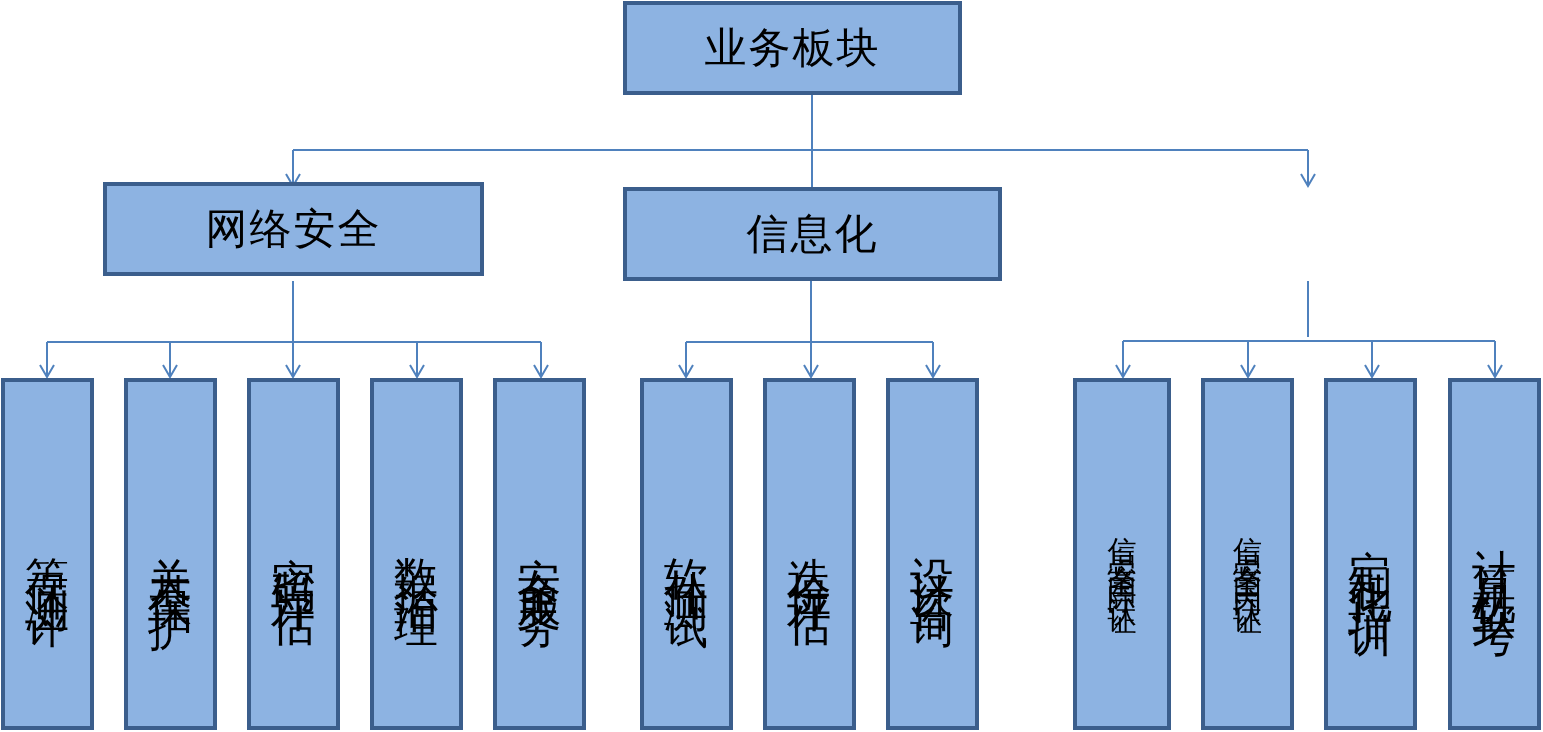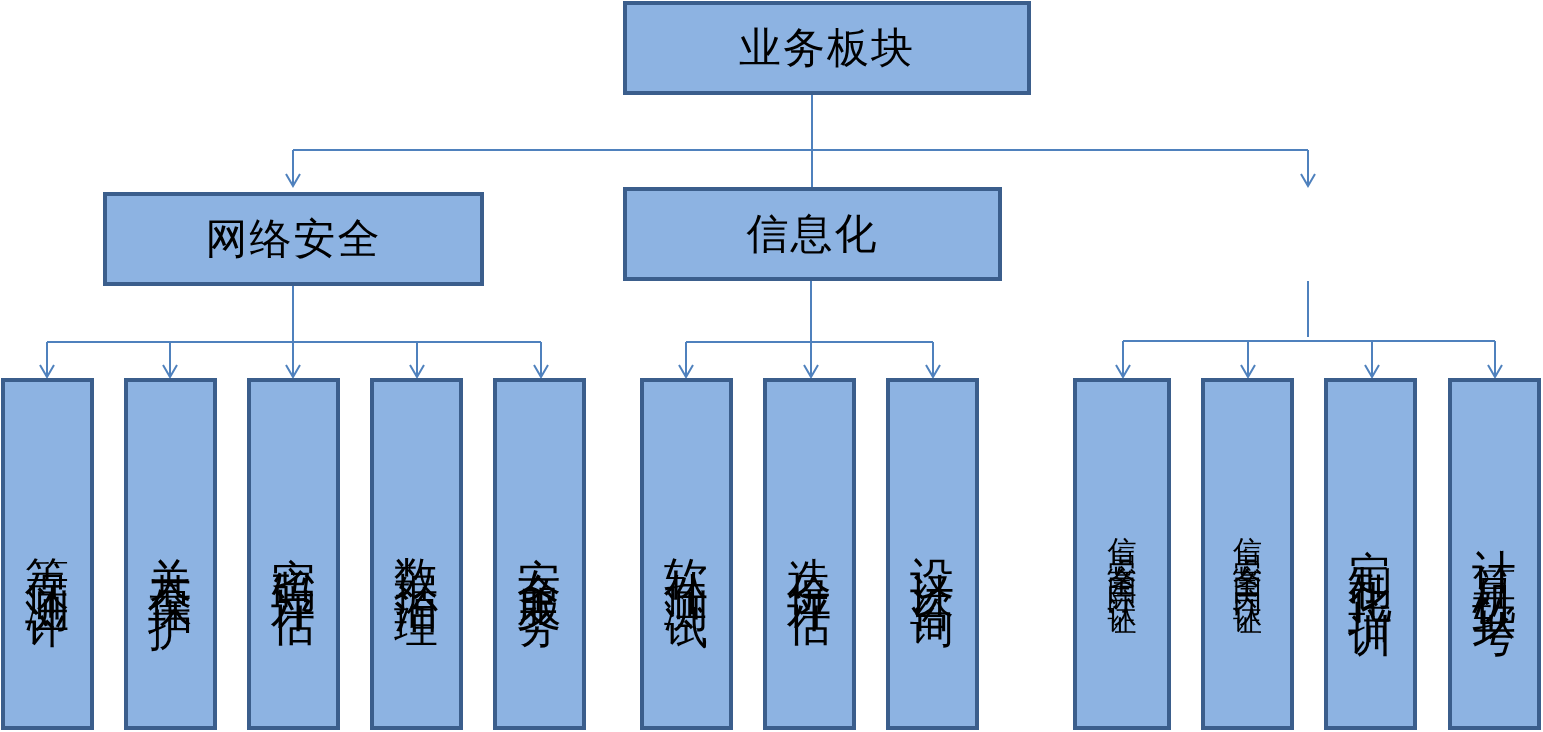--- a/index.html
+++ b/index.html
@@ -51,25 +51,25 @@
       <line x1="1123" y1="341" x2="1123" y2="376" stroke="#4F81BD" stroke-width="2"></line>
       <polyline points="1116,365 1123,377 1130,365" fill="none" stroke="#4F81BD" stroke-width="2"></polyline>
       <line x1="1248" y1="341" x2="1248" y2="376" stroke="#4F81BD" stroke-width="2"></line>
       <polyline points="1241,365 1248,377 1255,365" fill="none" stroke="#4F81BD" stroke-width="2"></polyline>
       <line x1="1372" y1="341" x2="1372" y2="376" stroke="#4F81BD" stroke-width="2"></line>
       <polyline points="1365,365 1372,377 1379,365" fill="none" stroke="#4F81BD" stroke-width="2"></polyline>
       <line x1="1495" y1="341" x2="1495" y2="376" stroke="#4F81BD" stroke-width="2"></line>
       <polyline points="1488,365 1495,377 1502,365" fill="none" stroke="#4F81BD" stroke-width="2"></polyline>
     </svg>
 
-  <div class="node h" style="left:623px;top:1px;width:408px;height:94px;">
+  <div class="node h" style="left:623px;top:1px;width:339px;height:94px;">
     <span>业务板块</span>
   </div>
 
-  <div class="node h" style="left:103px;top:192px;width:381px;height:94px;align-items:center;">
+  <div class="node h" style="left:103px;top:182px;width:381px;height:94px;align-items:center;">
     <span>网络安全</span>
   </div>
   <div class="node h" style="left:623px;top:187px;width:379px;height:94px;align-items:center;">
     <span>信息化</span>
   </div>
 
   <div class="node v" style="left:1px;top:378px;width:93px;height:352px;">
     <span class="lbl">等保测评</span>
   </div>
   <div class="node v" style="left:124px;top:378px;width:93px;height:352px;">

